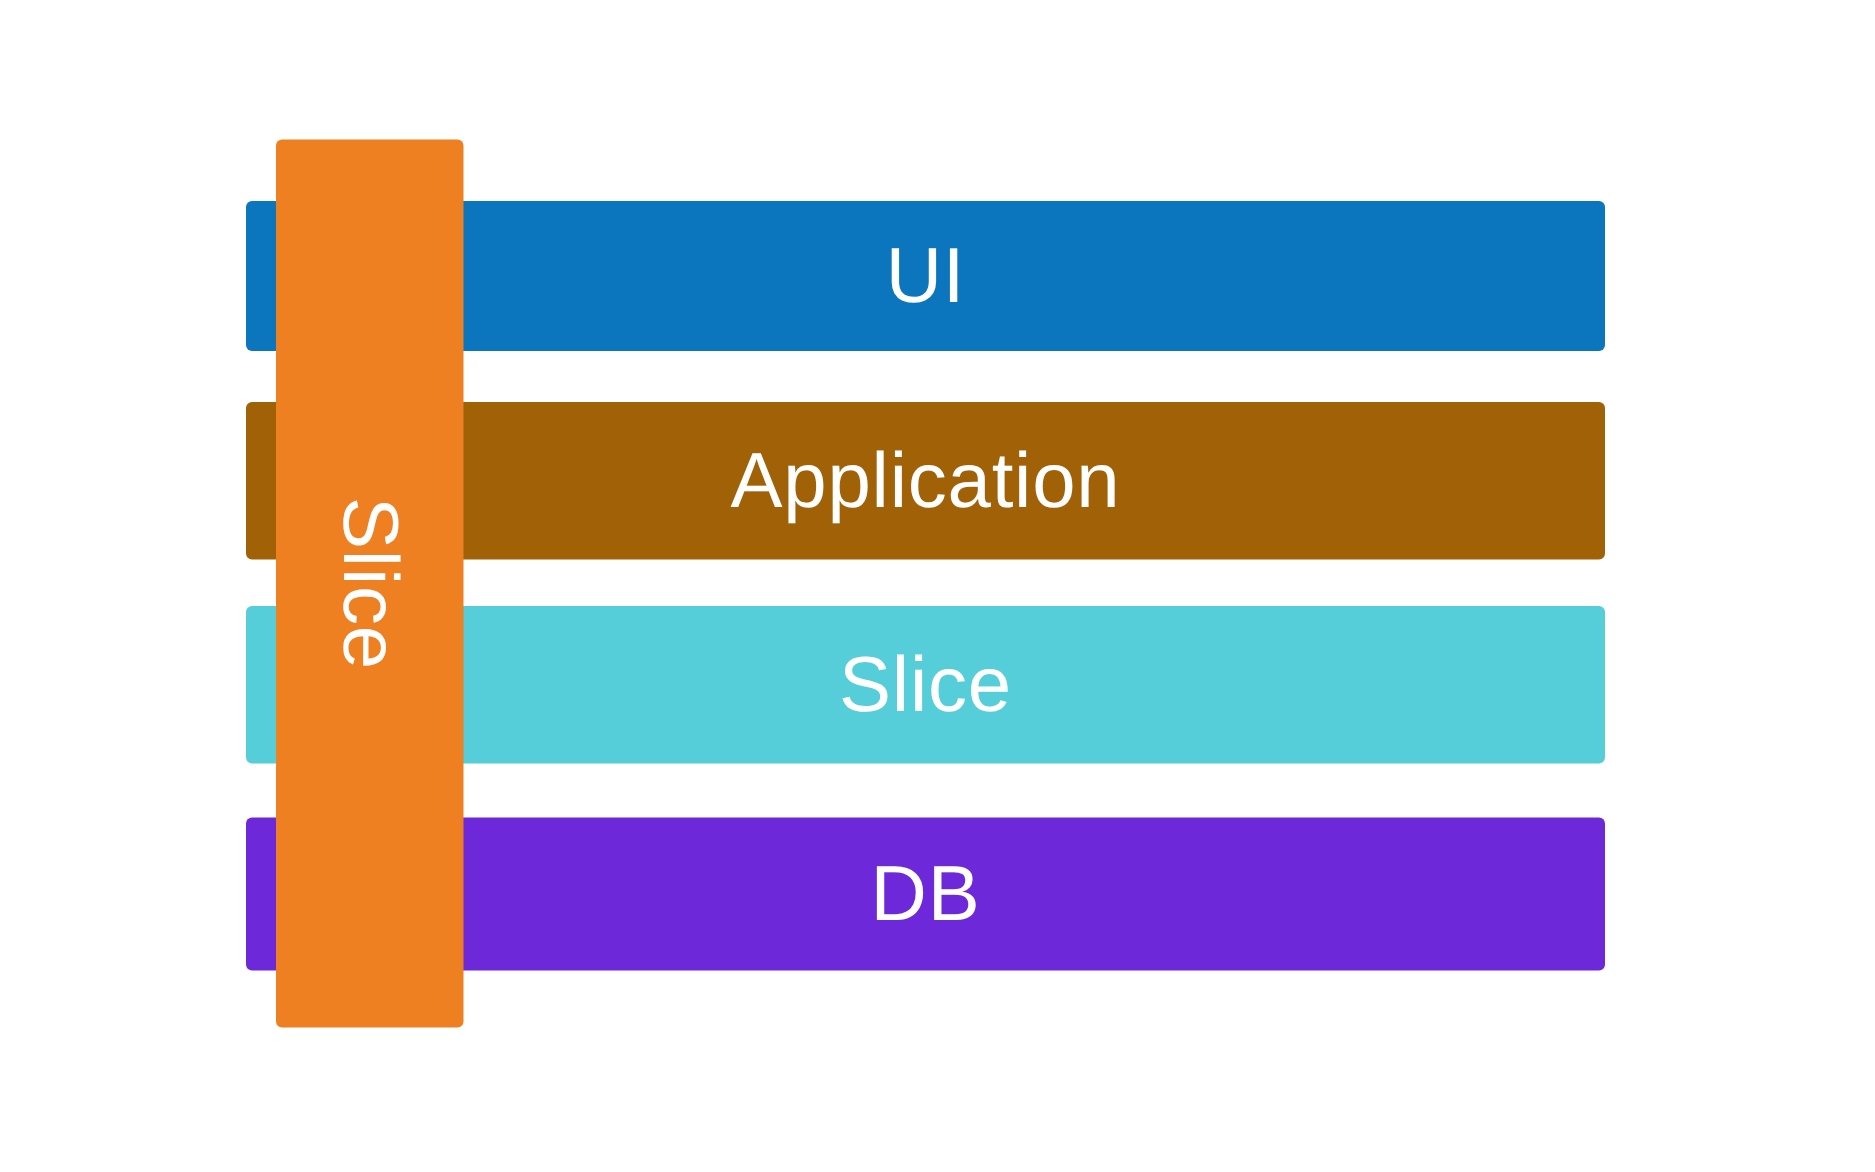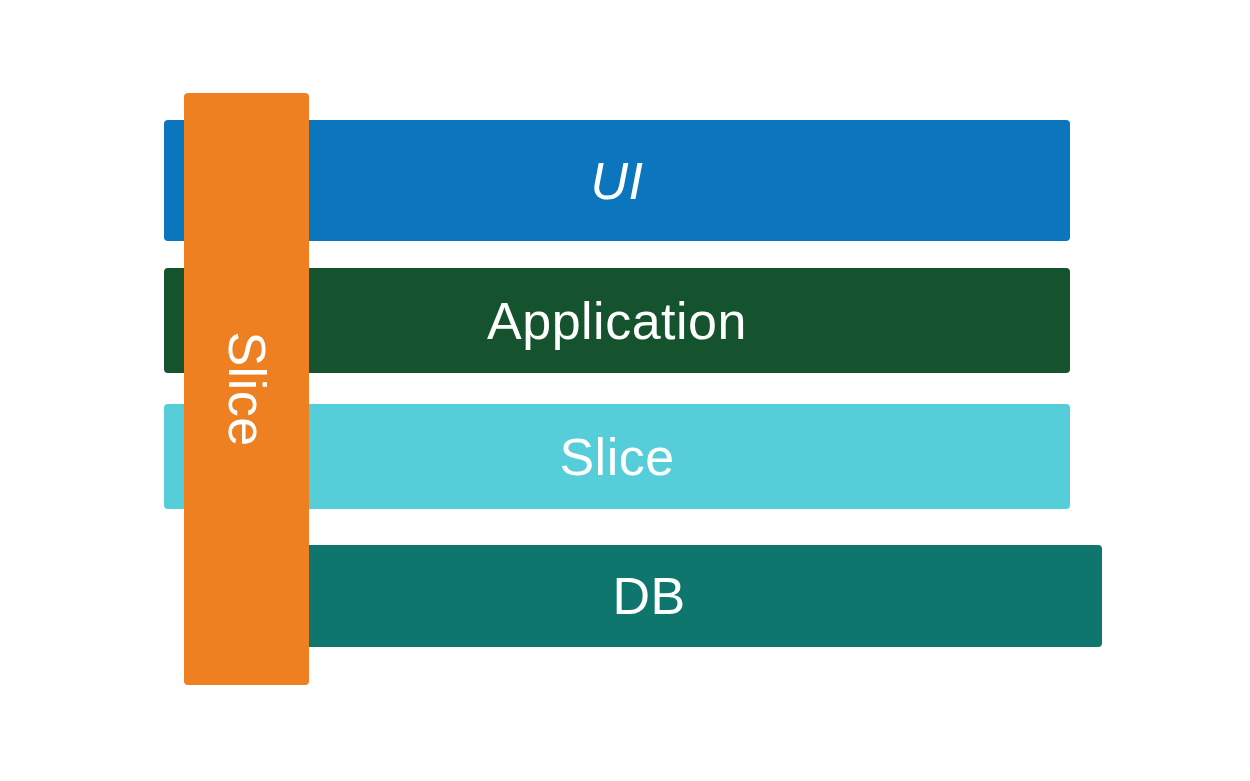--- a/index.html
+++ b/index.html
@@ -37,21 +37,21 @@
     color: #ffffff;
     font-family: "Liberation Sans", sans-serif;
     font-weight: 400;
     font-size: 52px;
     line-height: 1;
     letter-spacing: 0.5px;
     white-space: nowrap;
     user-select: none;
   }
 
-  #bar-ui      { top: 120px; height: 121px; font-style: italic; }
+  #bar-ui      { top: 134px; height: 100px; }
   #bar-app     { top: 268px; height: 105px; }
   #bar-domain  { top: 404px; height: 105px; }
   #bar-db      { top: 545px; height: 102px; }
 
   
   .slice-bar {
     position: absolute;
     left: 184px;
     top: 93px;
     width: 125px;
@@ -82,29 +82,29 @@
 </style>
 </head>
 <body style="background: rgb(255, 255, 255);">
 
 <div class="canvas">
 
   <div class="layer-bar" id="bar-ui" style="background:#0b76be;">
     <span class="layer-label" style="color: rgb(255, 255, 255);">UI</span>
   </div>
 
-  <div class="layer-bar" id="bar-app" style="background:#14532d;">
+  <div class="layer-bar" id="bar-app" style="background:#a16207;">
     <span class="layer-label" style="color: rgb(255, 255, 255);">Application</span>
   </div>
 
   <div class="layer-bar" id="bar-domain" style="background:#55ced9;">
     <span class="layer-label" style="color: rgb(255, 255, 255);">Slice</span>
   </div>
 
-  <div class="layer-bar" id="bar-db" style="background:#0f766e;margin-left:32px;">
+  <div class="layer-bar" id="bar-db" style="background:#6d28d9;">
     <span class="layer-label" style="color: rgb(255, 255, 255);">DB</span>
   </div>
 
   <div class="slice-bar" style="background:#ee8022;">
     <span class="slice-label-wrap" style="transform: rotate(90deg);">
       <span class="slice-label" style="color: rgb(255, 255, 255);">Slice</span>
     </span>
   </div>
 
 </div>

